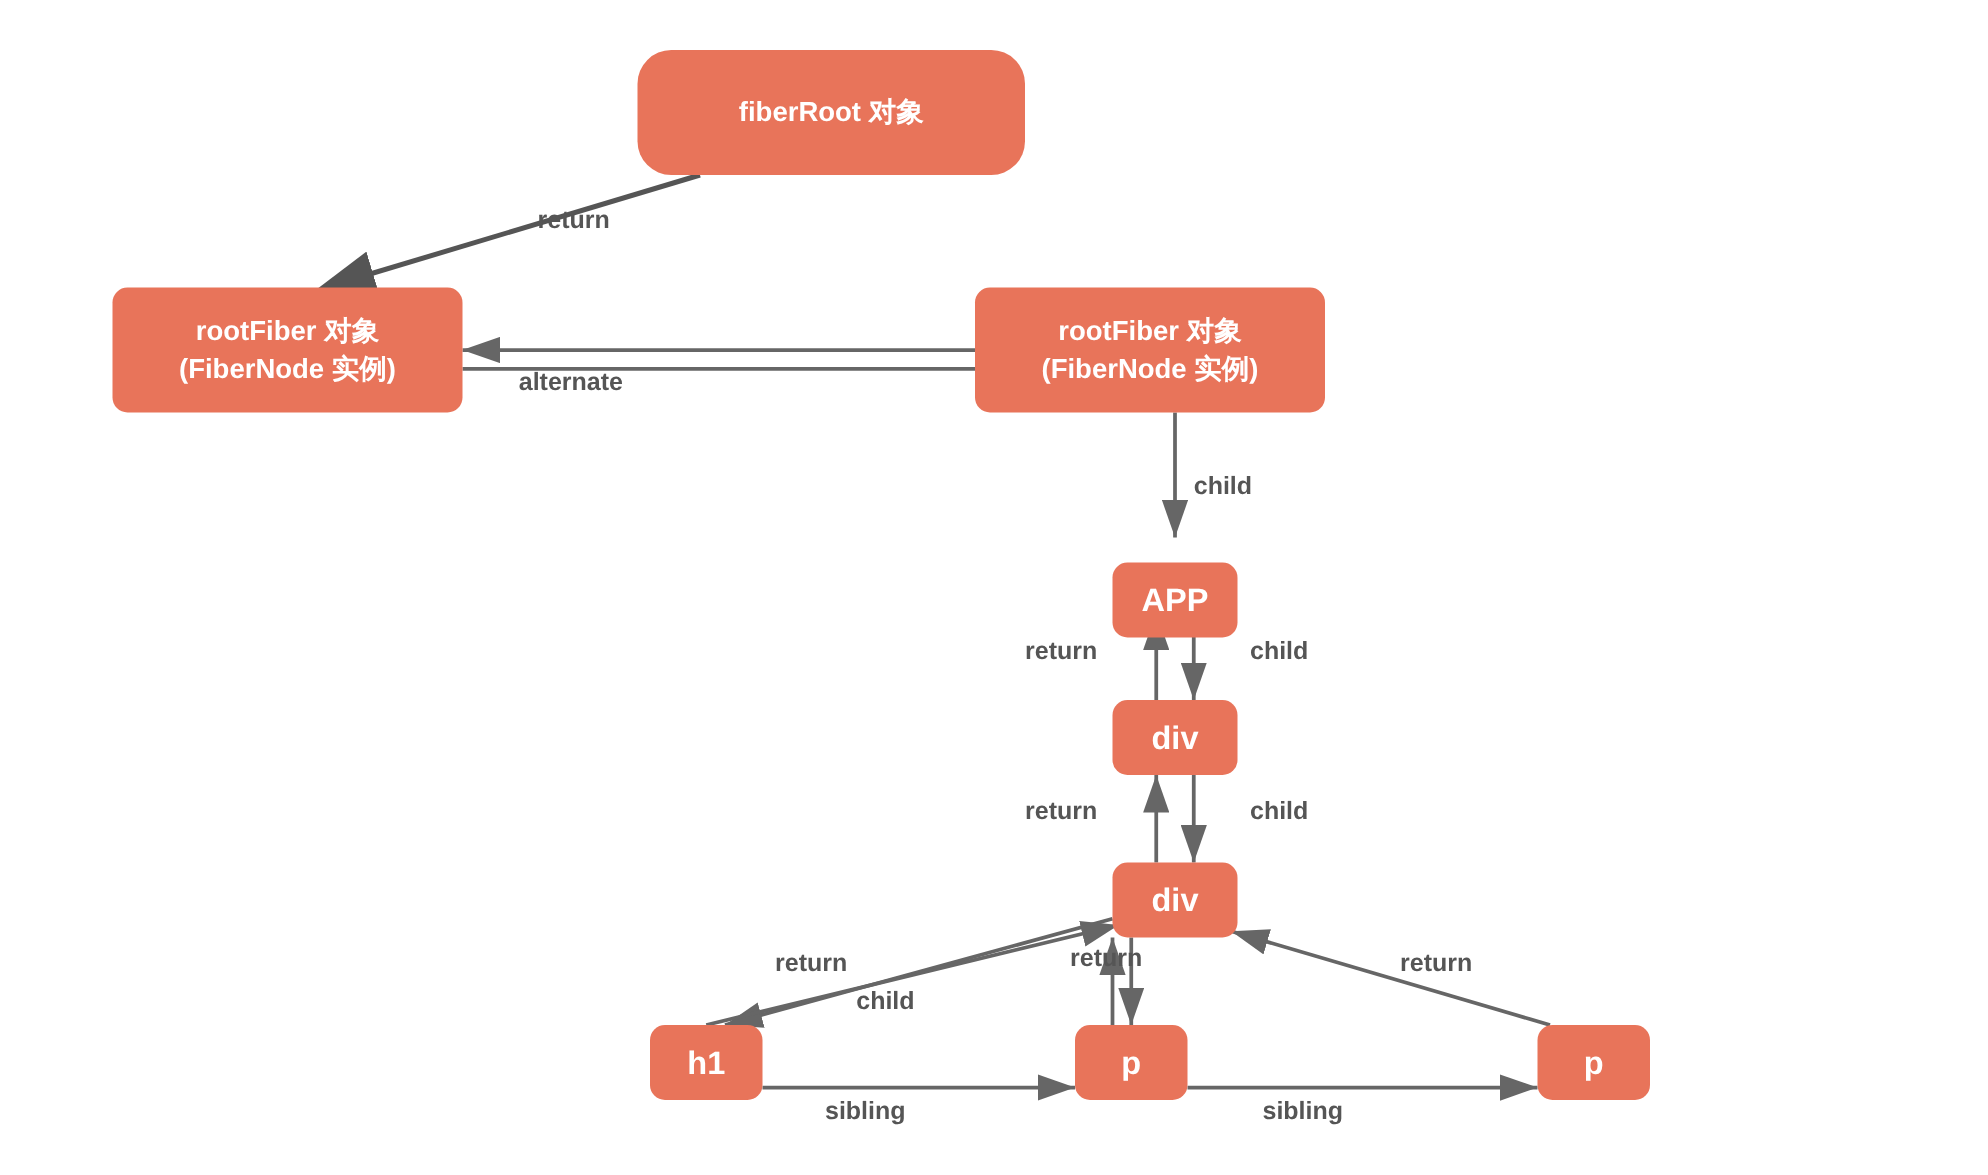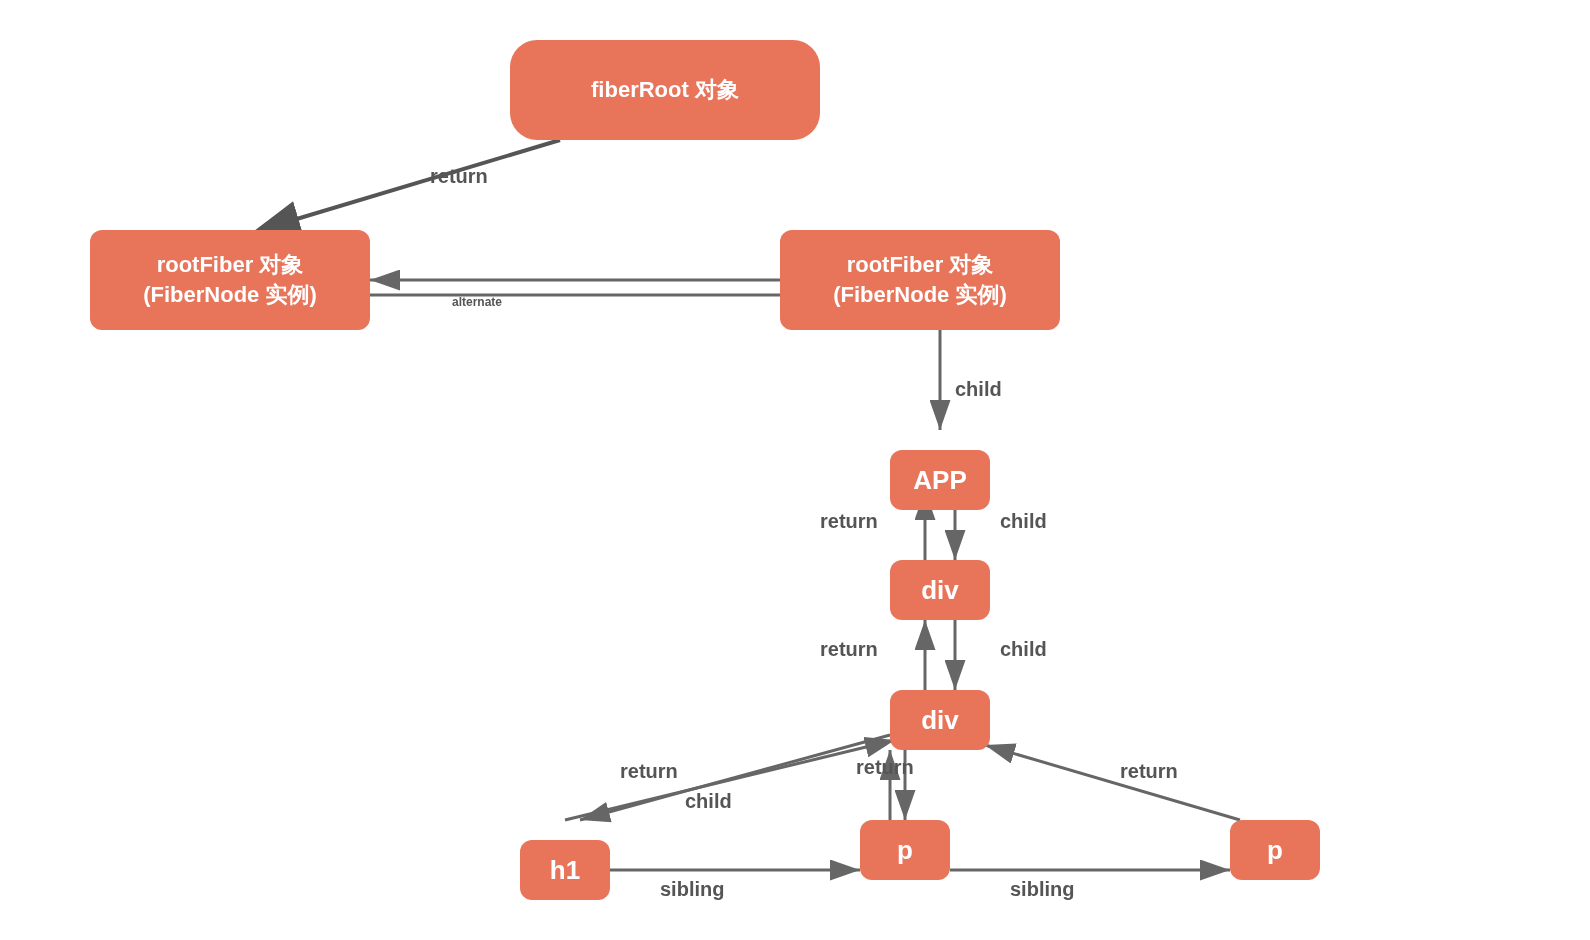--- a/index.html
+++ b/index.html
@@ -127,35 +127,35 @@
   </div>
 
   <div class="node node-small" style="left:890px; top:560px; width:100px; height:60px;">
     <span>div</span>
   </div>
 
   <div class="node node-small" style="left:890px; top:690px; width:100px; height:60px;">
     <span>div</span>
   </div>
 
-  <div class="node node-small" style="left:520px; top:820px; width:90px; height:60px;margin-top:20px;">
+  <div class="node node-small" style="left:520px; top:820px; width:90px; height:60px;">
     <span>h1</span>
   </div>
 
   <div class="node node-small" style="left:860px; top:820px; width:90px; height:60px;">
     <span>p</span>
   </div>
 
   <div class="node node-small" style="left:1230px; top:820px; width:90px; height:60px;">
     <span>p</span>
   </div>
 
   <div class="label" style="left:430px; top:165px; font-size:20px; font-weight:600; color:#555;">return</div>
 
-  <div class="label" style="left:452px; top:295px; font-size:12px; font-weight:600; color:#555;">alternate</div>
+  <div class="label" style="left:415px; top:295px; font-size:20px; font-weight:600; color:#555;">alternate</div>
 
   <div class="label" style="left:955px; top:378px; font-size:20px; font-weight:600; color:#555;">child</div>
 
   <div class="label" style="left:1000px; top:510px; font-size:20px; font-weight:600; color:#555;">child</div>
 
   <div class="label" style="left:820px; top:510px; font-size:20px; font-weight:600; color:#555;">return</div>
 
   <div class="label" style="left:1000px; top:638px; font-size:20px; font-weight:600; color:#555;">child</div>
 
   <div class="label" style="left:820px; top:638px; font-size:20px; font-weight:600; color:#555;">return</div>

